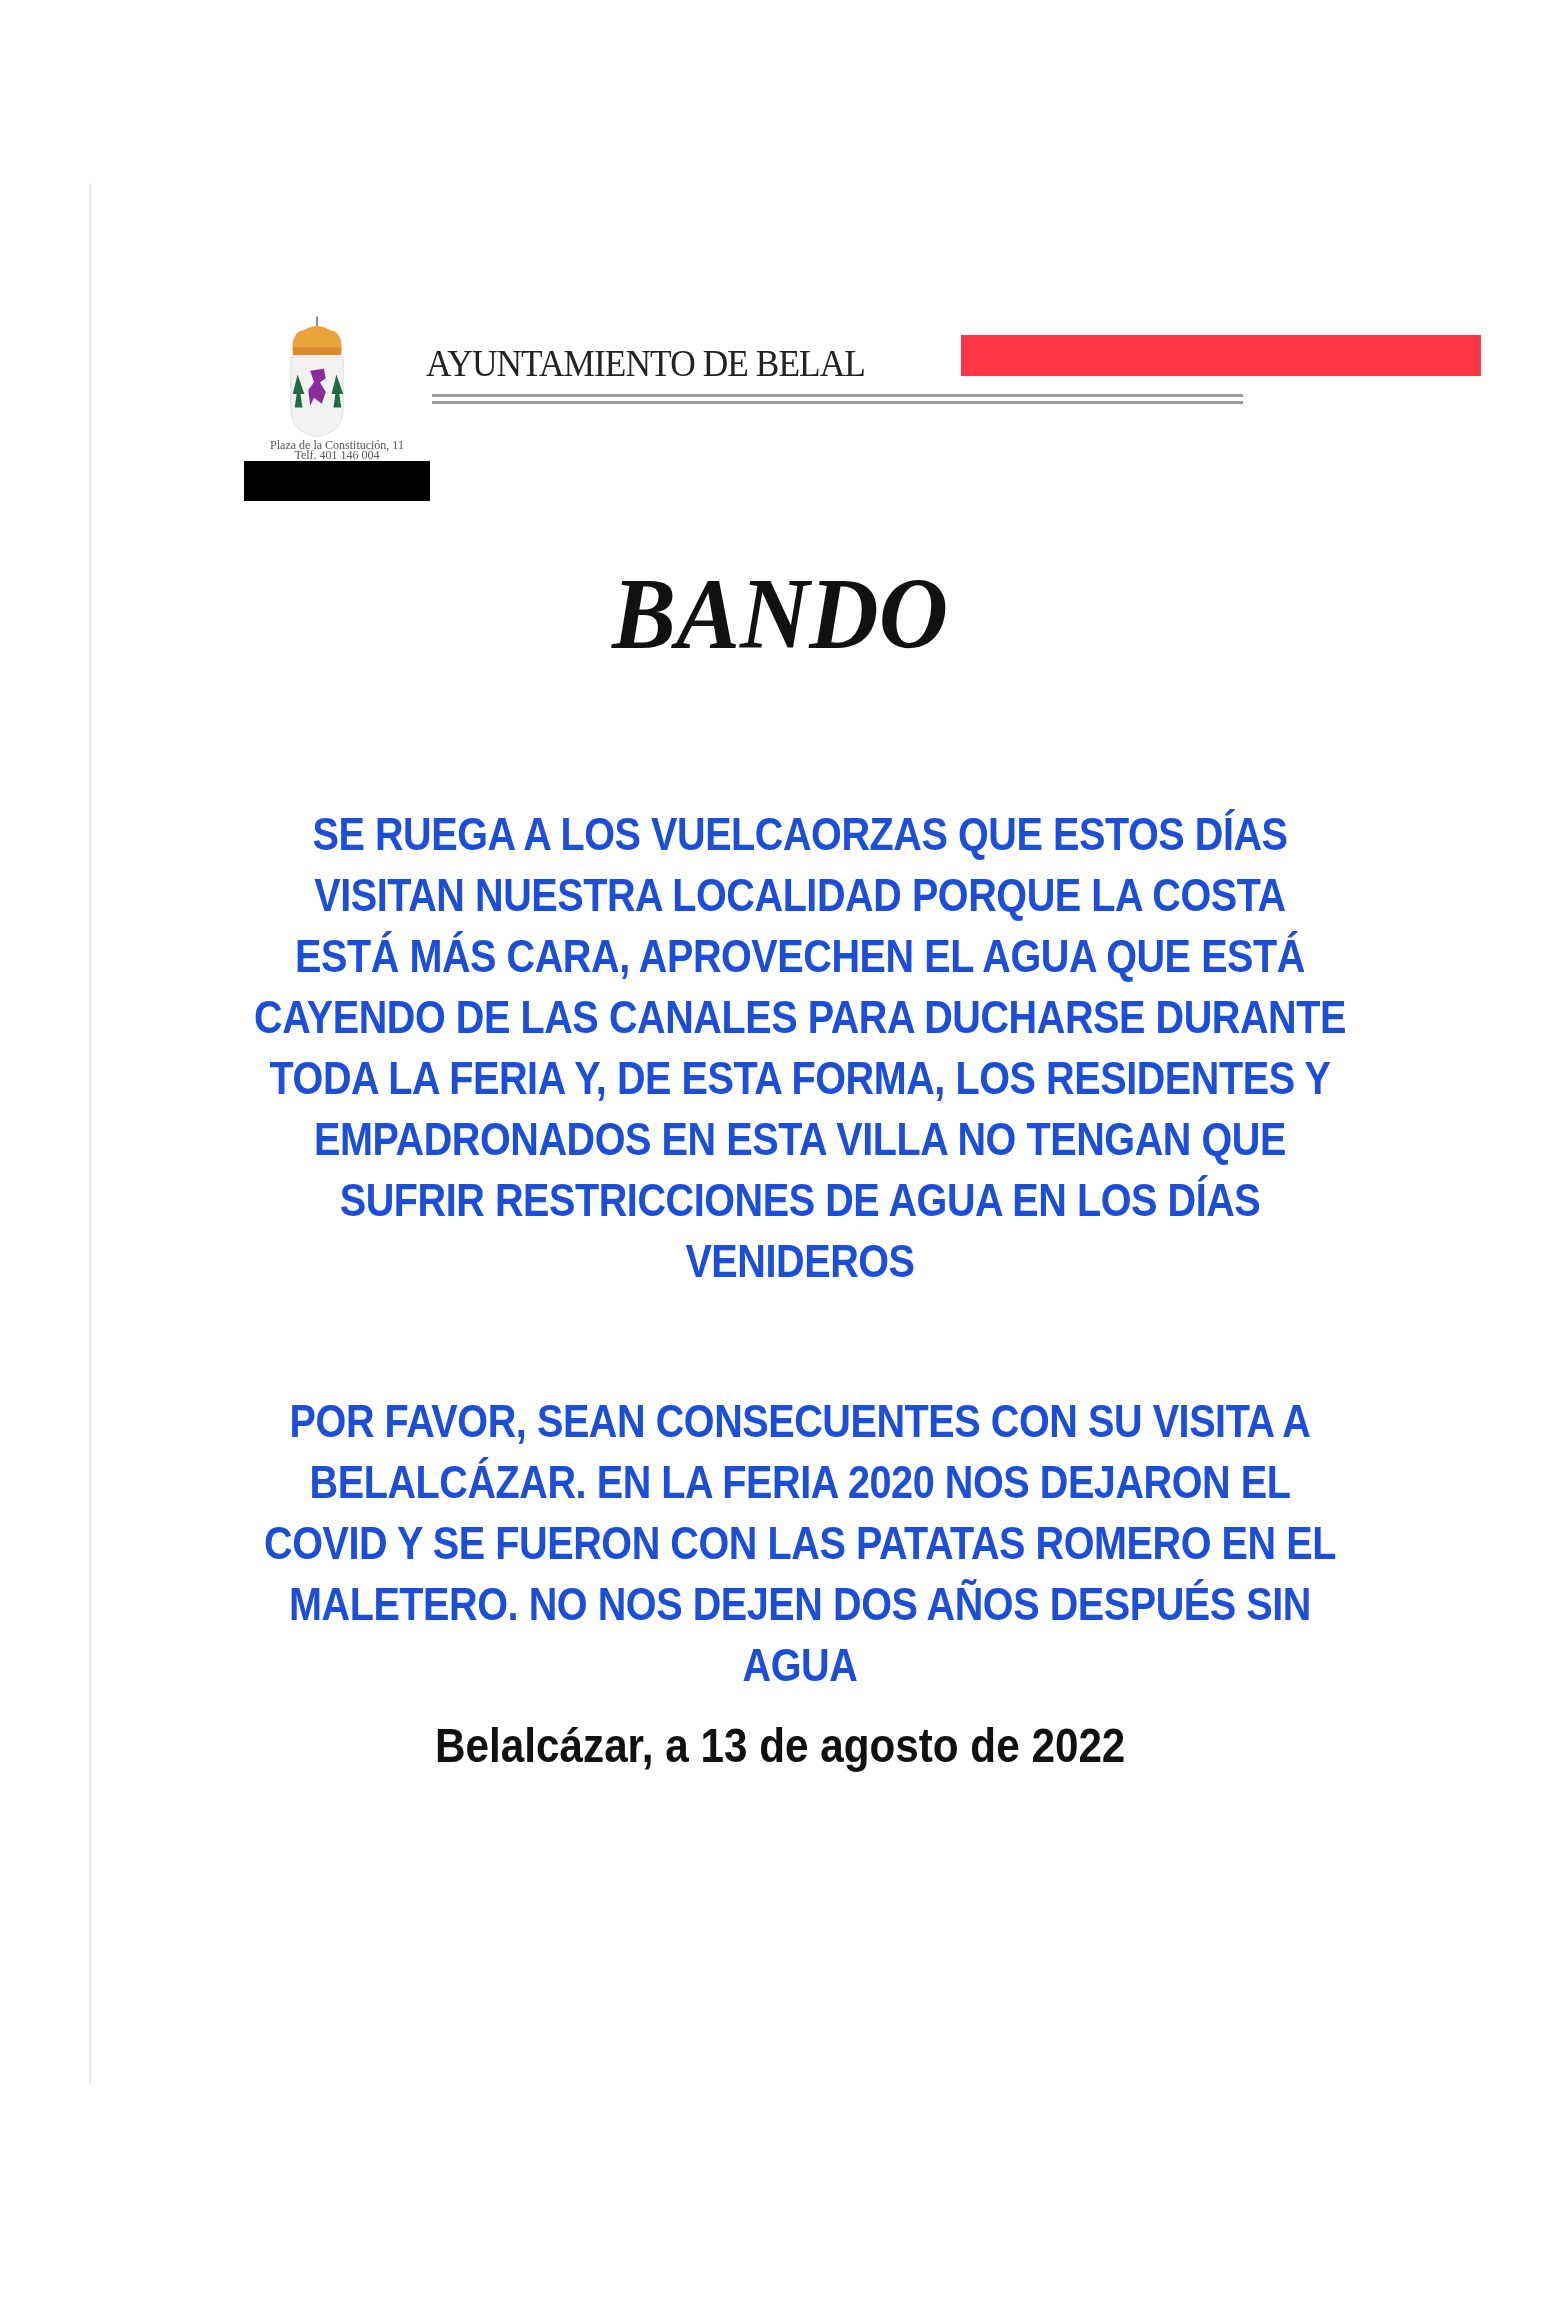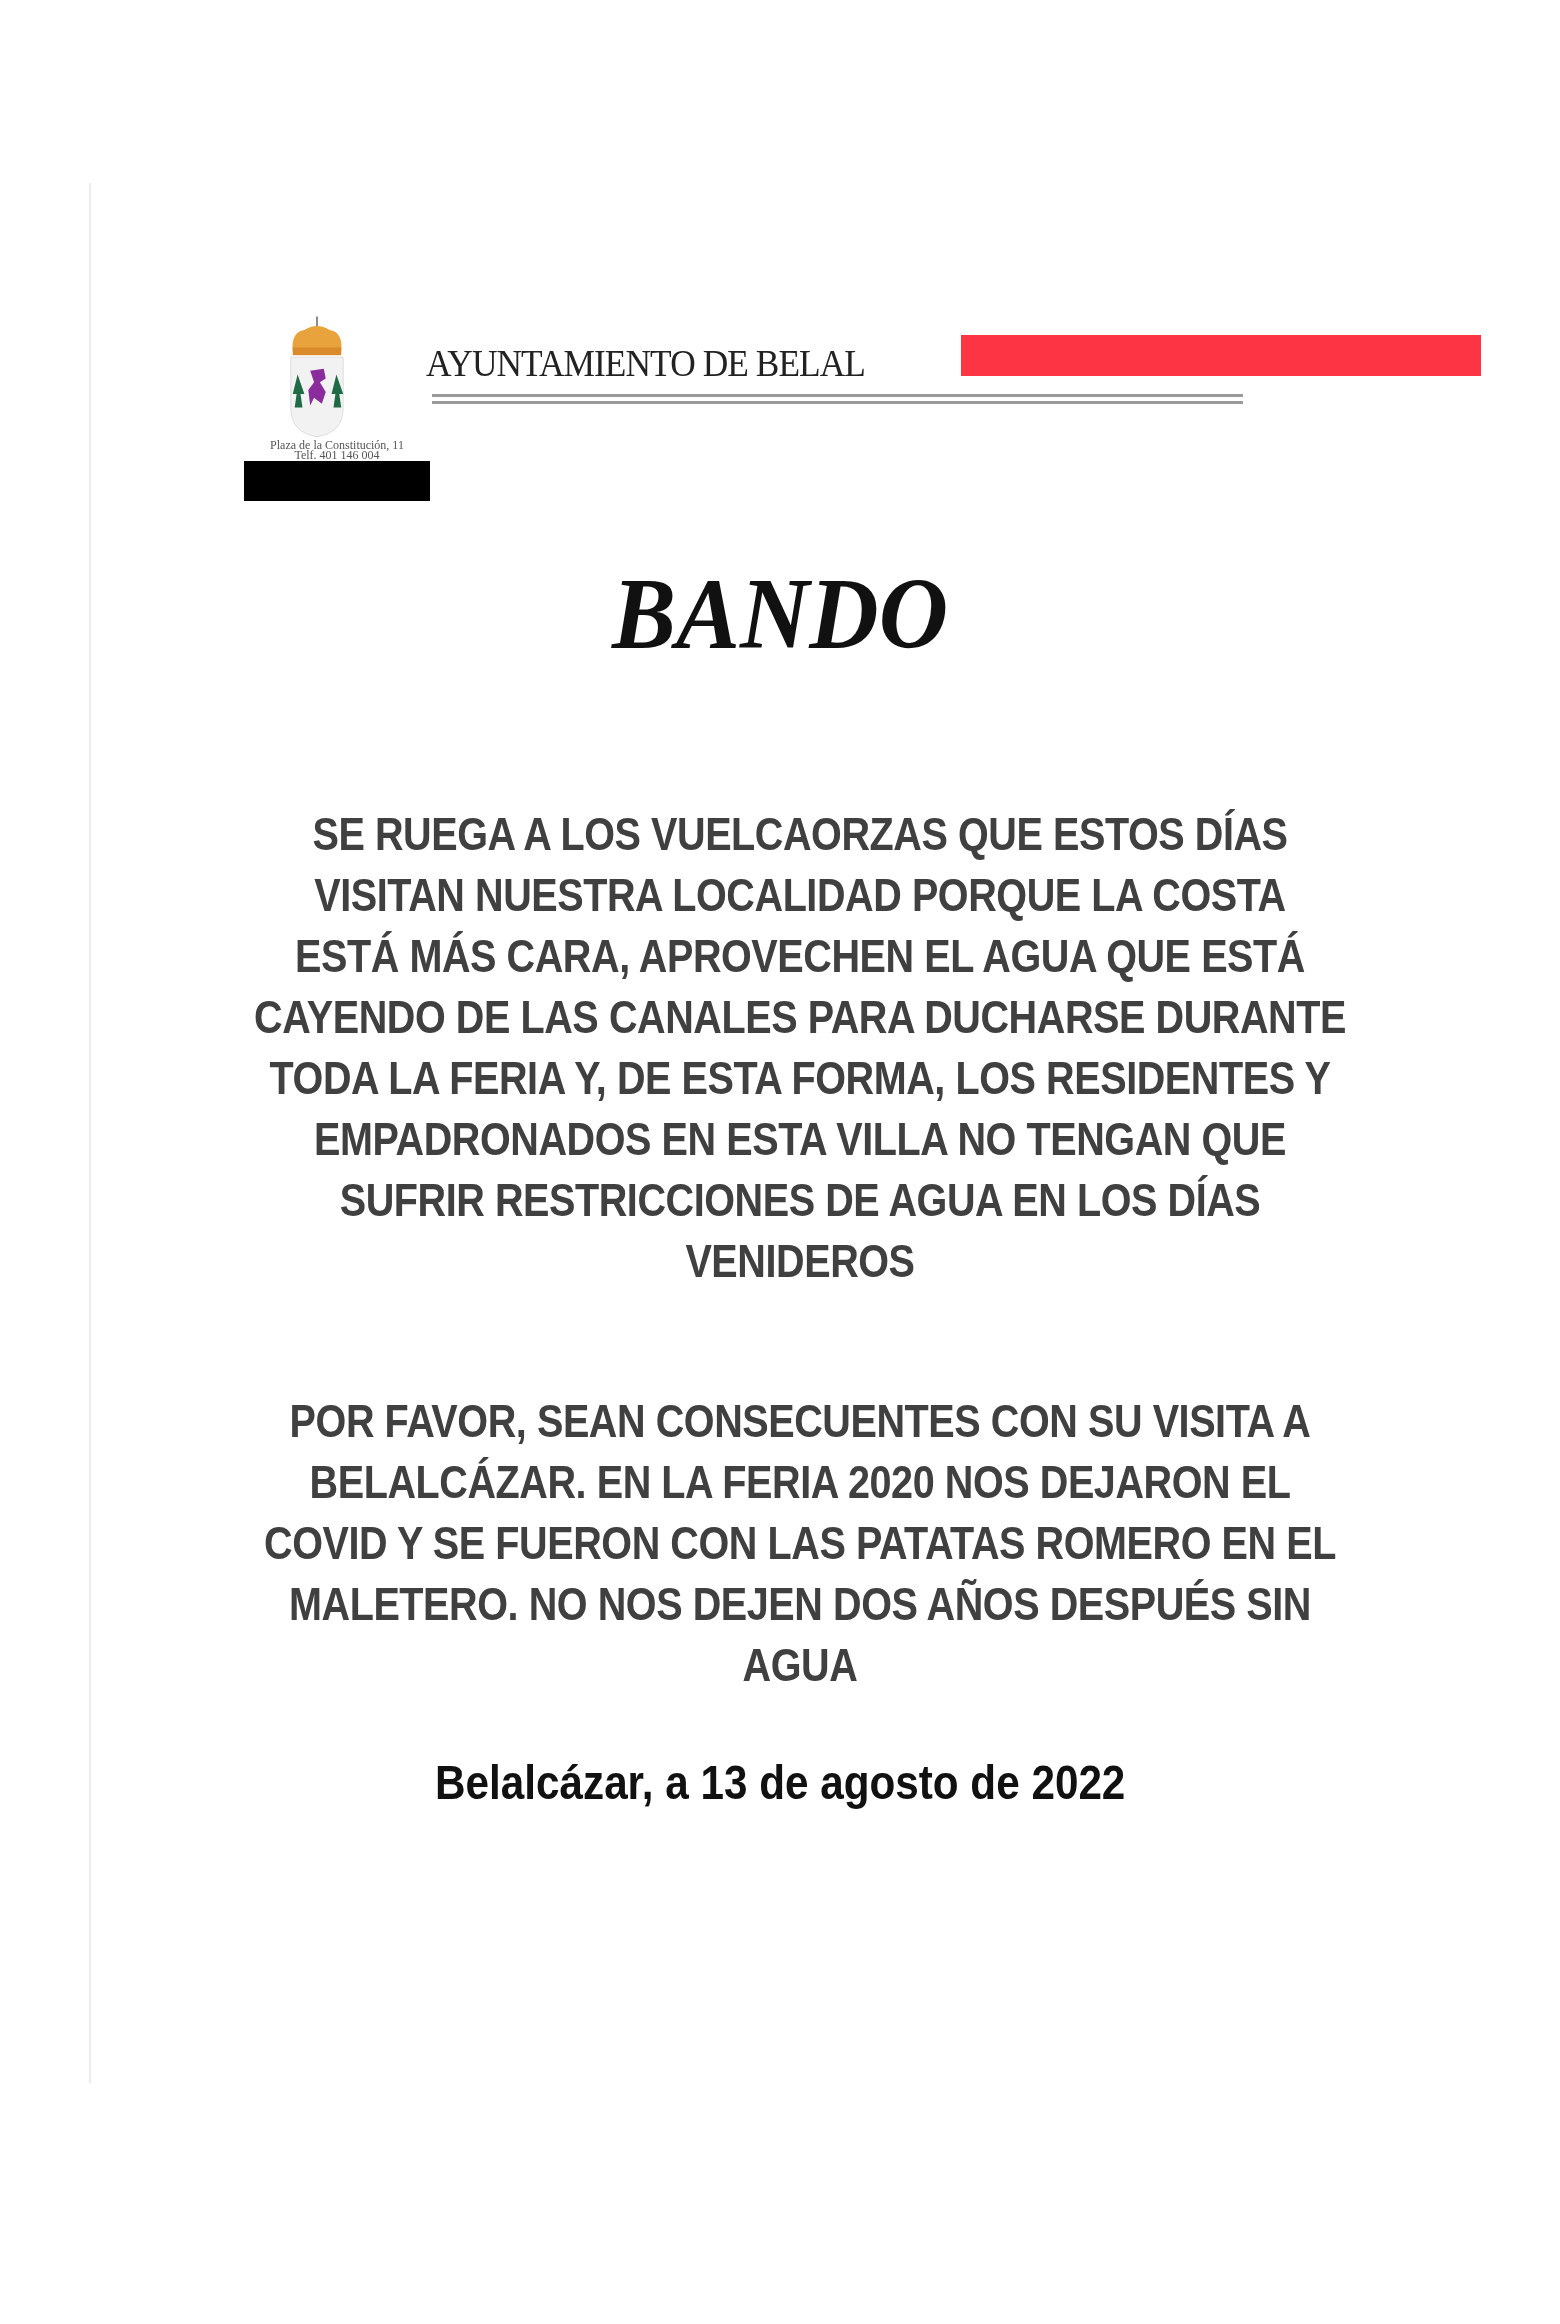--- a/index.html
+++ b/index.html
@@ -6,25 +6,25 @@
   body { width:1560px; height:2324px; position:relative; overflow:hidden; font-family:"Liberation Sans", sans-serif; color:#111; }
   .margin-line { position:absolute; left:89px; top:183px; width:2px; height:1900px; background:#ececec; }
   .crest { position:absolute; left:285px; top:314px; width:64px; height:127px; }
   .address { position:absolute; left:249px; top:441px; width:176px; text-align:center; font-family:"Liberation Serif", serif; font-size:12px; line-height:9.8px; color:#555; }
   .redact-black { position:absolute; left:244px; top:461px; width:186px; height:40px; background:#000; }
   .header-title { position:absolute; left:426px; top:341px; font-family:"Liberation Serif", serif; font-size:38px; letter-spacing:-1px; color:#222; white-space:nowrap; transform:scaleX(0.93); transform-origin:left; }
   .redact-red { position:absolute; left:961px; top:335px; width:520px; height:41px; background:#fd3444; }
   .rule { position:absolute; left:432px; width:811px; height:2.9px; background:#9a9a9a; }
   .rule.r1 { top:394px; } .rule.r2 { top:401px; }
   .title { position:absolute; left:0; width:1560px; top:556px; text-align:center; font-family:"Liberation Serif", serif; font-weight:bold; font-style:italic; font-size:101px; color:#111; transform:scaleX(0.95); }
-  .body { position:absolute; left:98px; width:1404px; text-align:center; font-family:"Liberation Sans", sans-serif; font-weight:bold; font-size:46px; line-height:61px; color:#404040; letter-spacing:-0.5px; }
+  .body { position:absolute; left:98px; width:1404px; text-align:center; font-family:"Liberation Sans", sans-serif; font-weight:bold; font-size:46px; line-height:61px; color:#1d4ed8; letter-spacing:-0.5px; }
   .body .ln { display:block; transform:scaleX(0.86); white-space:nowrap; }
   .p1 { top:804px; }
   .p2 { top:1391px; }
-  .date { position:absolute; left:0; width:1560px; top:1718px; text-align:center; font-family:"Liberation Sans", sans-serif; font-weight:bold; font-size:48px; color:#111;margin-top:37px; }
+  .date { position:absolute; left:0; width:1560px; top:1718px; text-align:center; font-family:"Liberation Sans", sans-serif; font-weight:bold; font-size:48px; color:#111; }
   .date span { display:inline-block; transform:scaleX(0.88); }
 </style>
 </head>
 <body>
 
 <div class="margin-line"></div>
 
 <svg class="crest" viewBox="0 0 66 130">
   <line x1="33" y1="2" x2="33" y2="12" stroke="#888" stroke-width="2"></line>
   <path d="M8 38 Q6 18 20 16 Q33 8 46 16 Q60 18 58 38 Z" fill="#e8a33c"></path>

